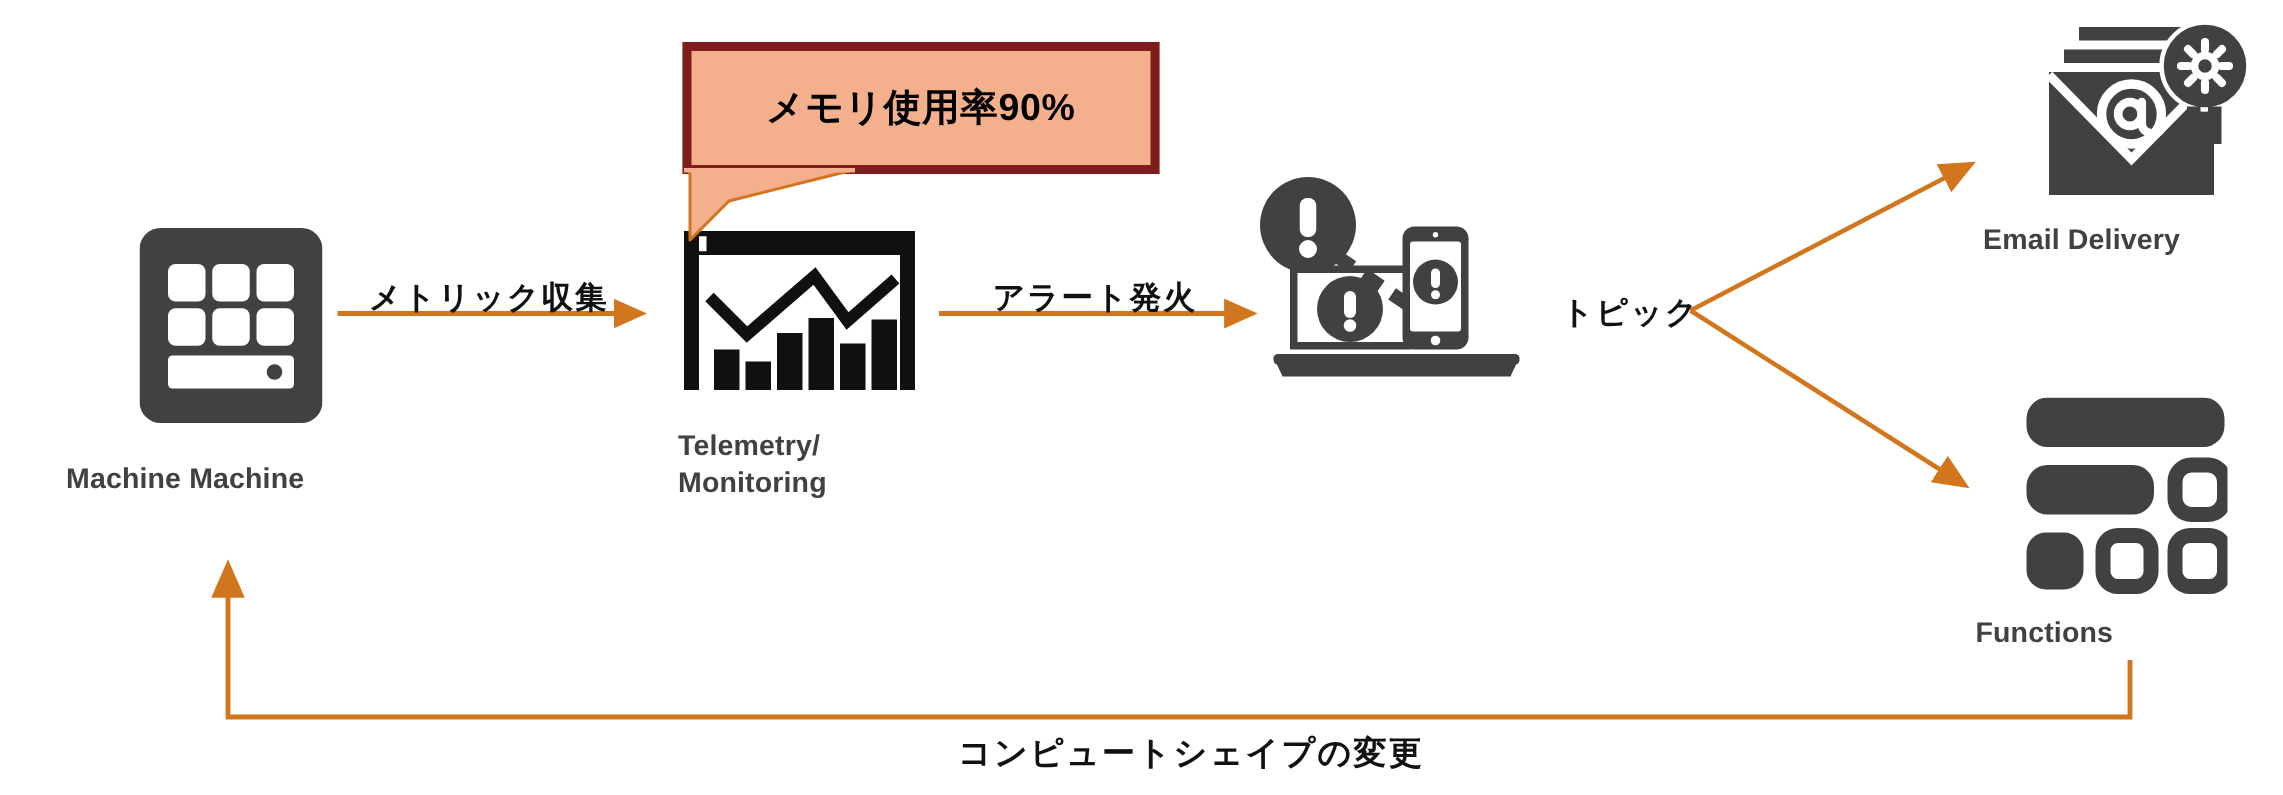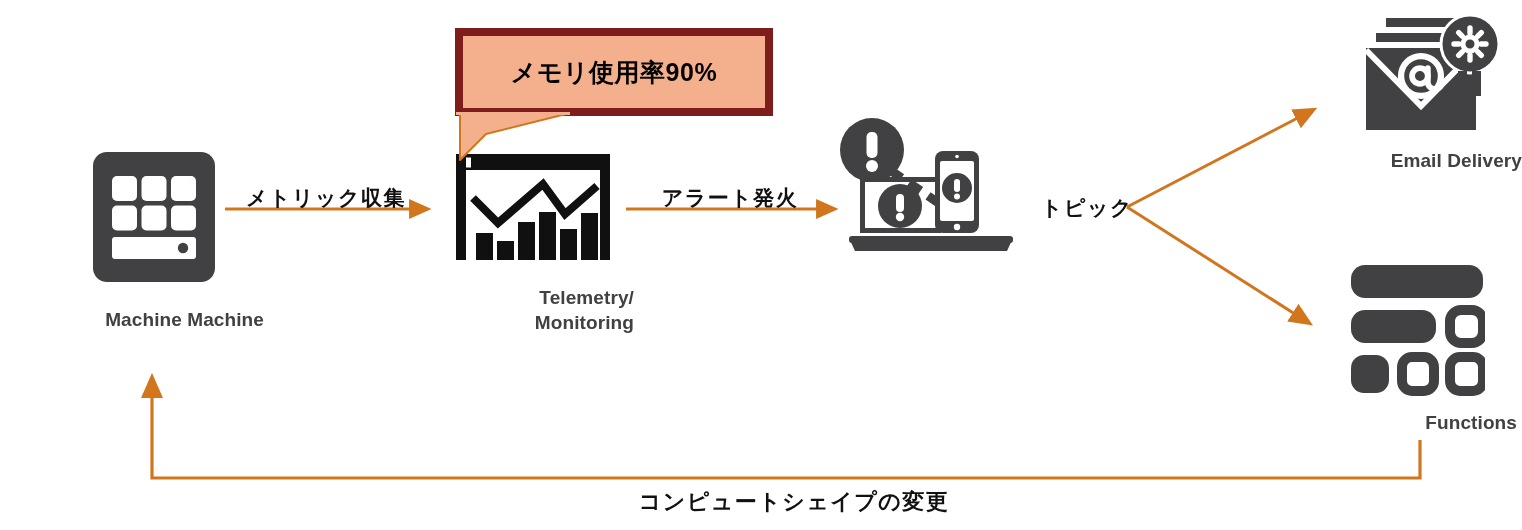--- a/index.html
+++ b/index.html
@@ -12,21 +12,21 @@
   }
   #canvas {
     position: relative;
     width: 1522px;
     height: 530px;
     background: #ffffff;
     overflow: hidden;
   }
   .node-label {
     position: absolute;
-    text-align: right;
+    text-align: left;
     font-weight: bold;
     color: #414042;
     font-size: 19px;
     line-height: 1.32;
     letter-spacing: 0.1px;
     white-space: pre-line;
   }
   .edge-label {
     position: absolute;
     text-align: center;
@@ -40,21 +40,21 @@
   .icon-box svg { display: block; width: 100%; height: 100%; }
 
   
   #callout {
     position: absolute;
     left: 455px;
     top: 28px;
     width: 318px;
     height: 88px;
     background: #F4B08C;
-    border: 8px solid #7f1d1d;
+    border: 6px solid #7f1d1d;
     box-sizing: border-box;
     display: flex;
     flex-direction: column;
     align-items: center;
     justify-content: center;
   }
   #callout .line {
     font-weight: bold;
     font-size: 25px;
     color: #000000;
@@ -135,21 +135,21 @@
       <rect x="24" y="83" width="17" height="27" fill="#101010"></rect>
       <rect x="45" y="91" width="17" height="19" fill="#101010"></rect>
       <rect x="66" y="72" width="17" height="38" fill="#101010"></rect>
       <rect x="87" y="62" width="17" height="48" fill="#101010"></rect>
       <rect x="108" y="79" width="17" height="31" fill="#101010"></rect>
       <rect x="129" y="63" width="17" height="47" fill="#101010"></rect>
 
       <polyline points="21,48 46,73 91,34 113,64 145,36" fill="none" stroke="#101010" stroke-width="8" stroke-linejoin="miter" stroke-linecap="butt"></polyline>
     </svg>
   </div>
-  <div class="node-label" style="left:434px; top:285px; width:200px;">Telemetry/
+  <div class="node-label" style="left:452px; top:285px; width:200px;">Telemetry/
 Monitoring</div>
 
   <div id="callout">
     <div class="line">メモリ使用率90%</div>
   </div>
   <svg id="callout-tail" viewBox="0 0 130 62">
     <path d="M12,0 L12,48 L38,22 L118,2 Z" fill="#F4B08C" stroke="#D2761E" stroke-width="2" stroke-linejoin="round"></path>
     <path d="M8,0 L122,0 L122,3 L8,3 Z" fill="#F4B08C"></path>
   </svg>
 

